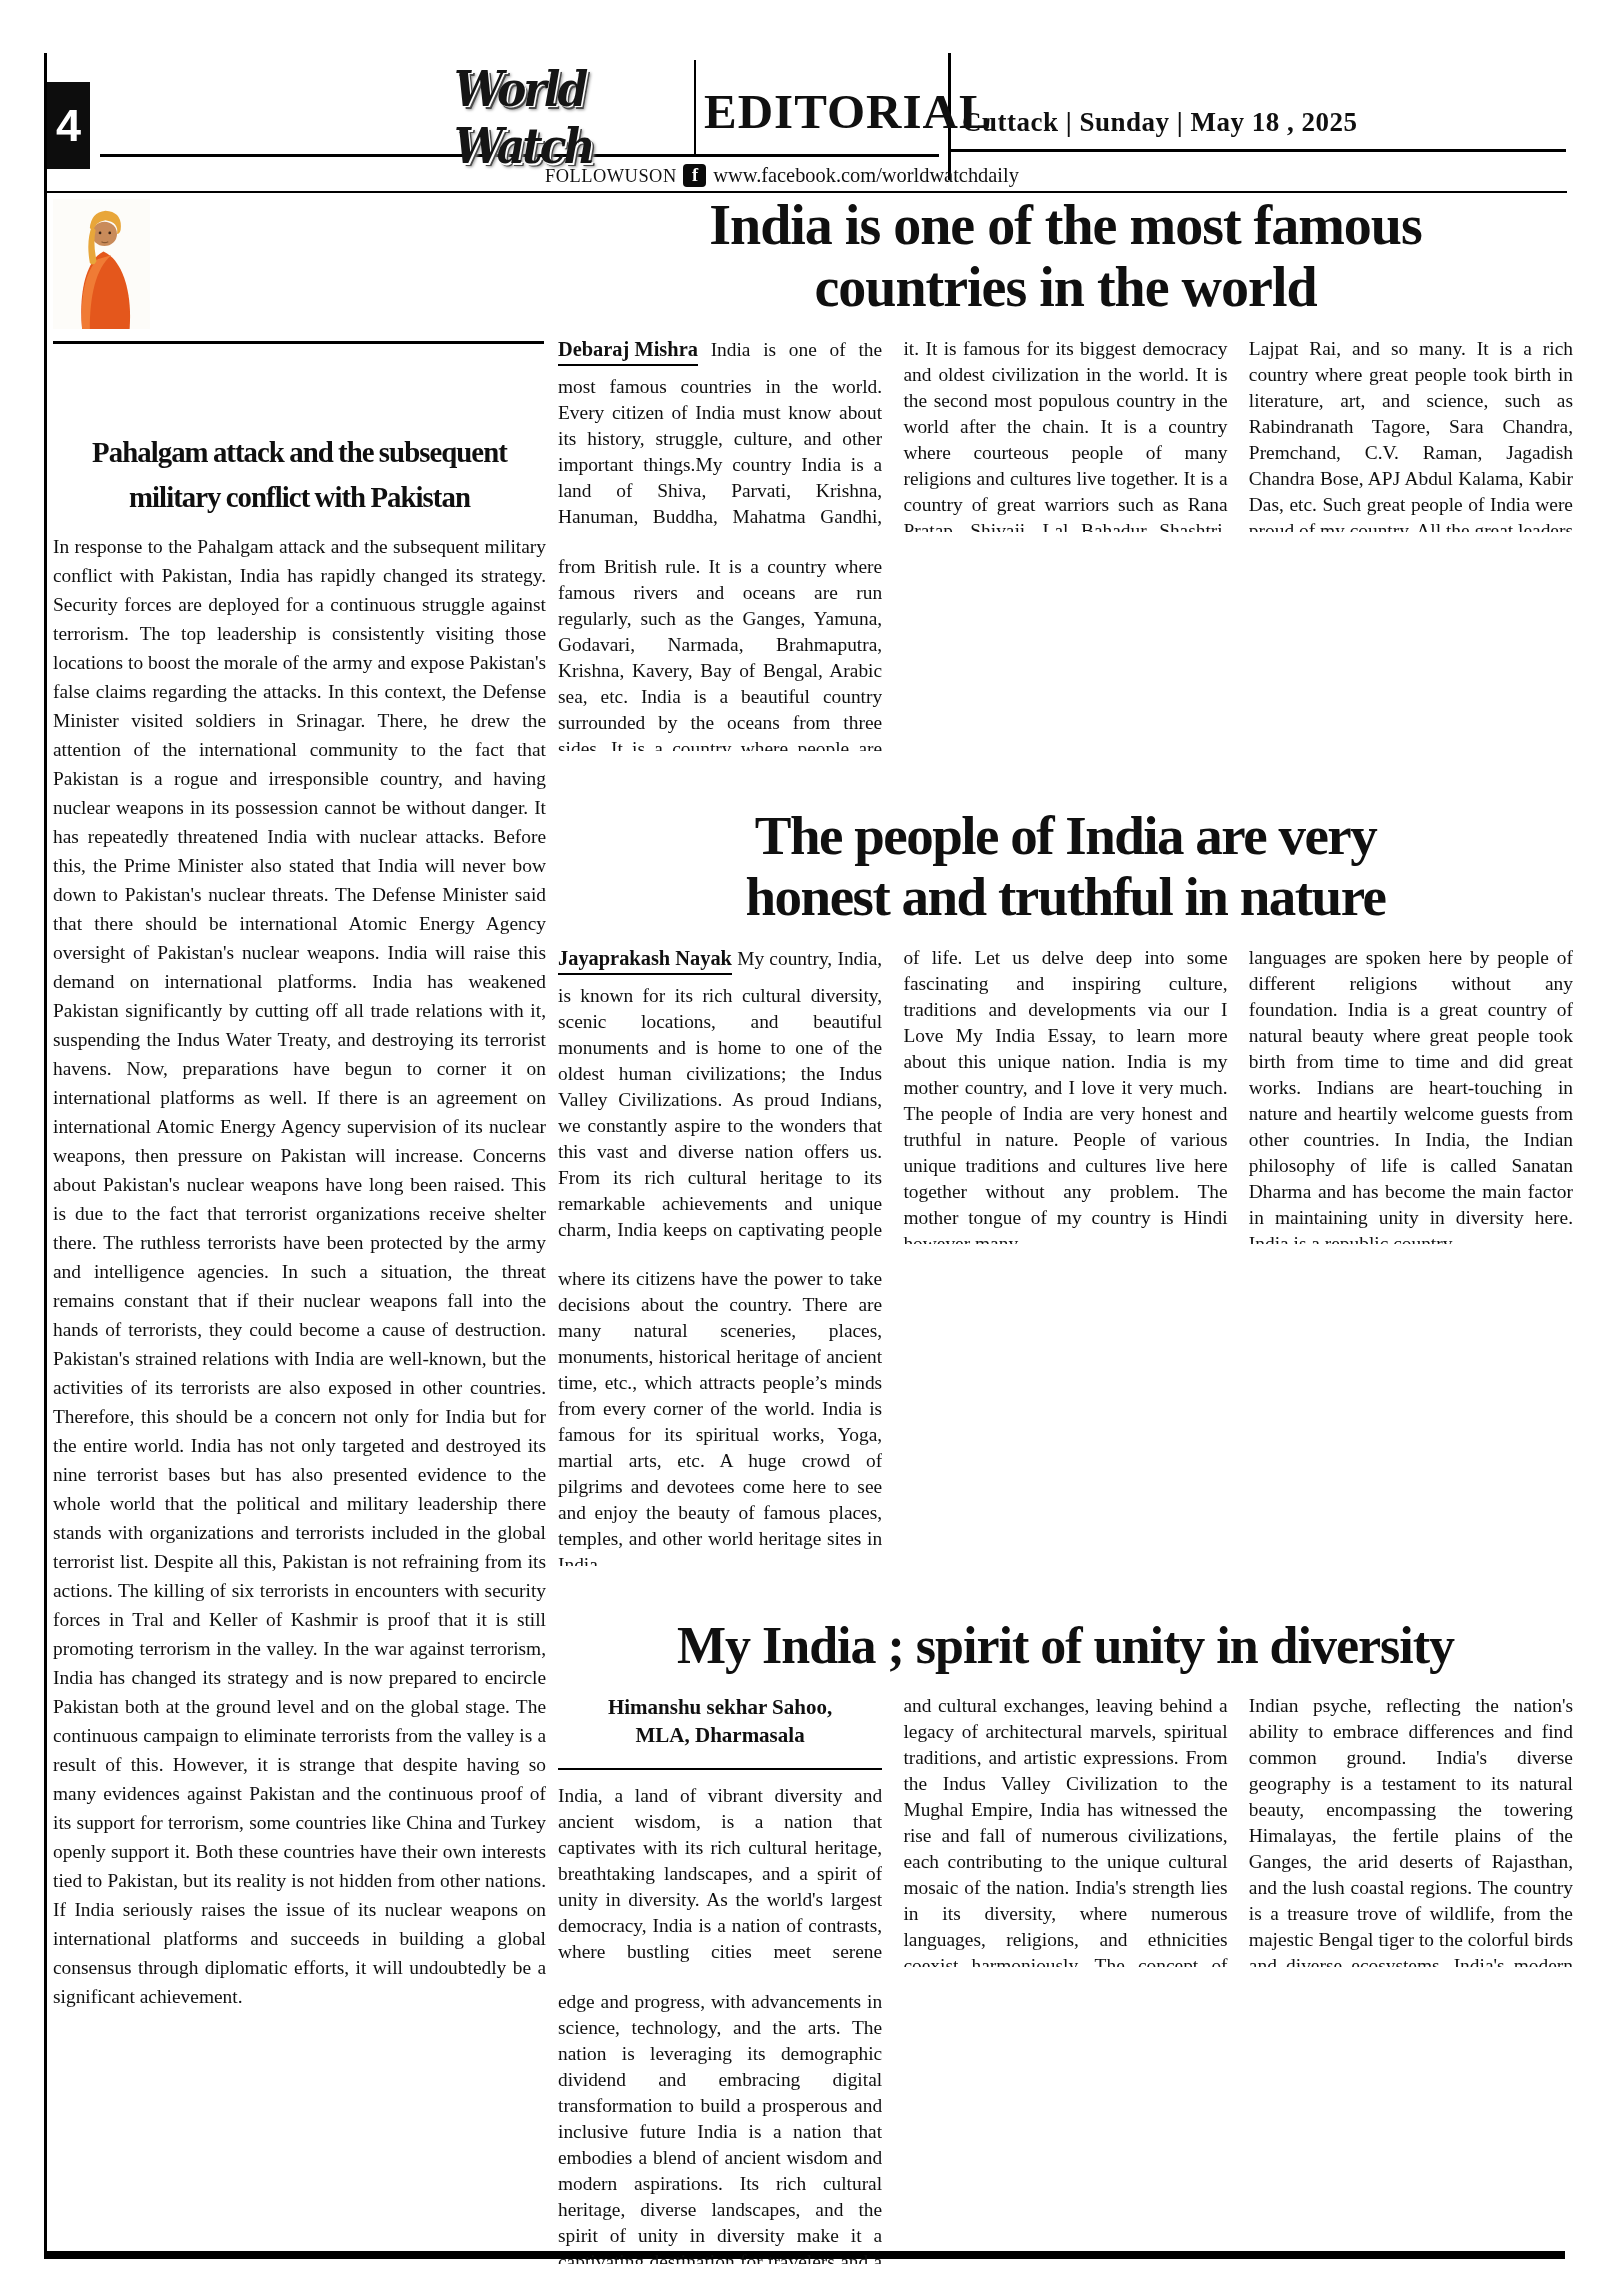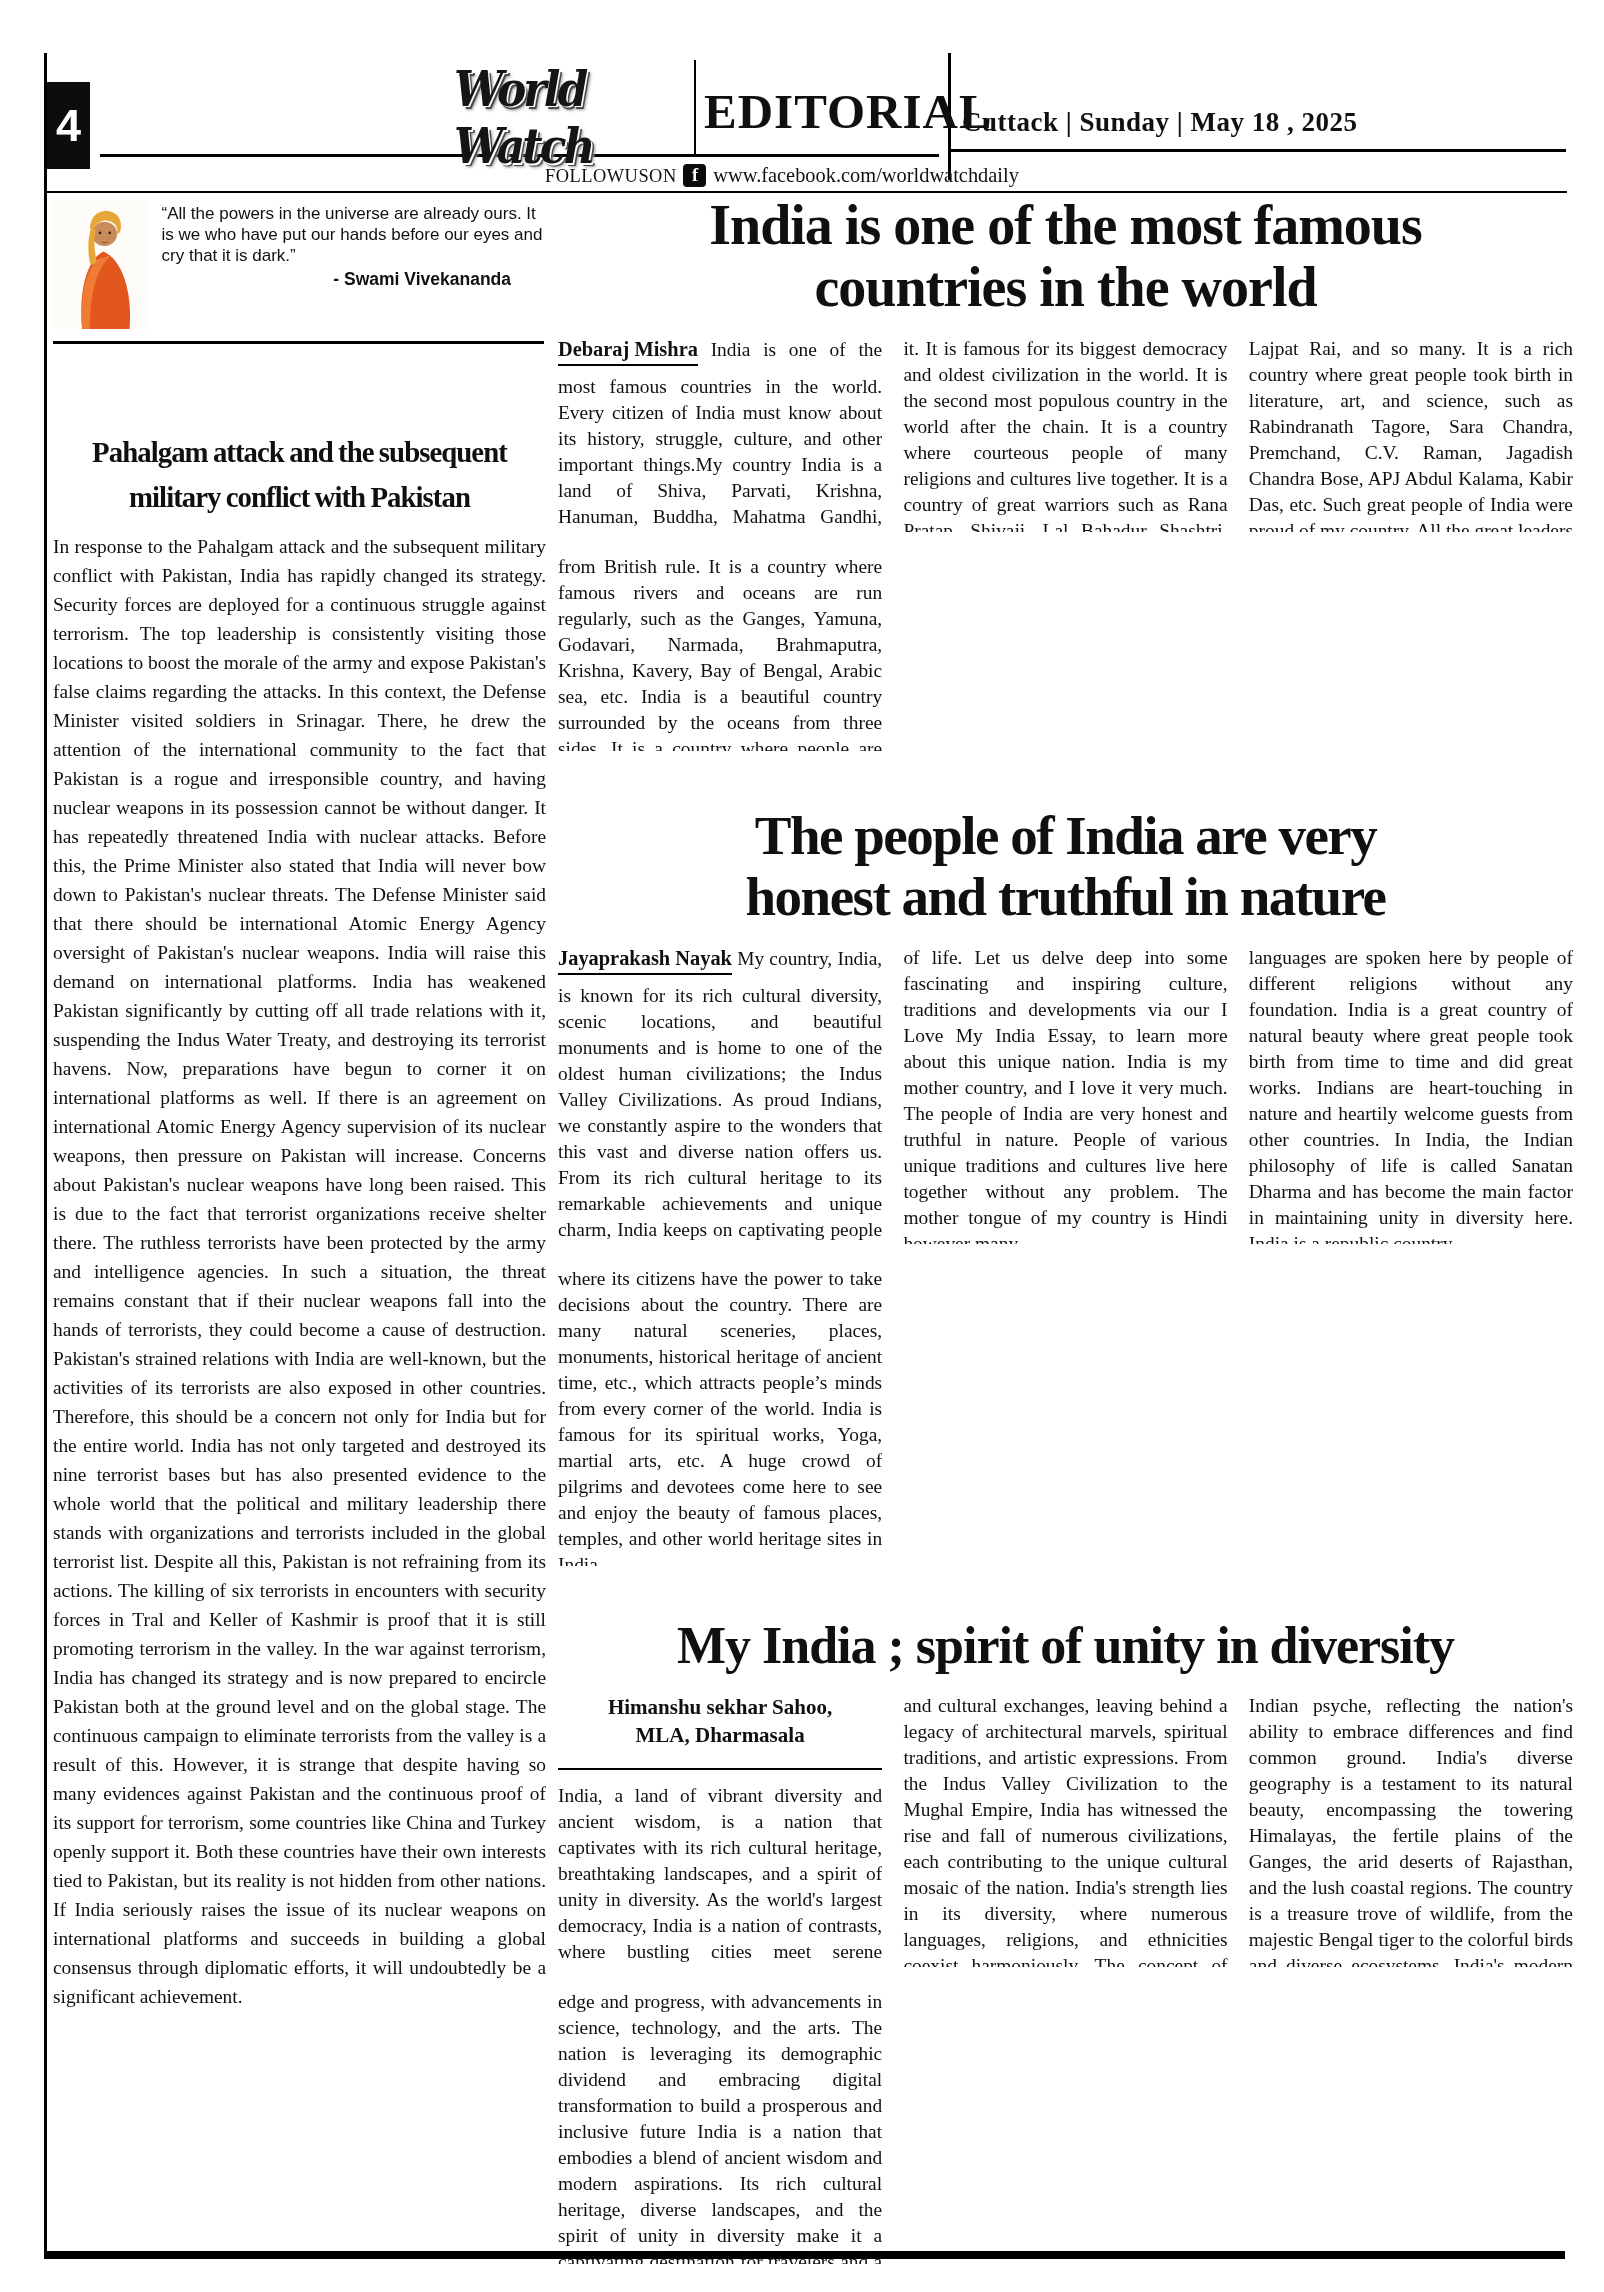--- a/index.html
+++ b/index.html
@@ -90,24 +90,20 @@
       <rect x="0" y="0" width="100" height="134" fill="#fdfcf9"></rect>
       <path d="M30 134 C26 92 36 62 52 54 C70 62 82 92 79 134 Z" fill="#e4571c"></path>
       <path d="M30 134 C28 98 34 74 46 62 L60 58 C44 72 38 100 38 134 Z" fill="#f07b35"></path>
       <ellipse cx="53" cy="36" rx="13" ry="12.5" fill="#c98b5a"></ellipse>
       <path d="M38 30 Q39 14 54 12 Q70 13 70 28 Q70 36 66 36 Q68 24 54 22 Q42 24 42 34 Z" fill="#e8a63a"></path>
       <path d="M40 28 Q34 44 38 66 Q42 70 45 64 Q41 46 44 32 Z" fill="#e8a63a"></path>
       <circle cx="48.5" cy="35" r="1.4" fill="#3a2417"></circle>
       <circle cx="58.5" cy="35" r="1.4" fill="#3a2417"></circle>
       <path d="M50 44 Q53 46 57 44" stroke="#8a5a33" stroke-width="1.2" fill="none"></path>
     </svg>
-    <div>
-      <div class="quote-body">“All the powers in the universe are already ours. It is we who have put our hands before our eyes and cry that it is dark.”</div>
-      <div class="quote-attr">- Swami Vivekananda</div>
-    </div>
   </div>
 
   <div class="ed-headline">
     <div>Pahalgam attack and the subsequent</div>
     <div>military conflict with Pakistan</div>
   </div>
   <div class="ed-body">In response to the Pahalgam attack and the subsequent military conflict with Pakistan, India has rapidly changed its strategy. Security forces are deployed for a continuous struggle against terrorism. The top leadership is consistently visiting those locations to boost the morale of the army and expose Pakistan's false claims regarding the attacks. In this context, the Defense Minister visited soldiers in Srinagar. There, he drew the attention of the international community to the fact that Pakistan is a rogue and irresponsible country, and having nuclear weapons in its possession cannot be without danger. It has repeatedly threatened India with nuclear attacks. Before this, the Prime Minister also stated that India will never bow down to Pakistan's nuclear threats. The Defense Minister said that there should be international Atomic Energy Agency oversight of Pakistan's nuclear weapons. India will raise this demand on international platforms. India has weakened Pakistan significantly by cutting off all trade relations with it, suspending the Indus Water Treaty, and destroying its terrorist havens. Now, preparations have begun to corner it on international platforms as well. If there is an agreement on international Atomic Energy Agency supervision of its nuclear weapons, then pressure on Pakistan will increase. Concerns about Pakistan's nuclear weapons have long been raised. This is due to the fact that terrorist organizations receive shelter there. The ruthless terrorists have been protected by the army and intelligence agencies. In such a situation, the threat remains constant that if their nuclear weapons fall into the hands of terrorists, they could become a cause of destruction. Pakistan's strained relations with India are well-known, but the activities of its terrorists are also exposed in other countries. Therefore, this should be a concern not only for India but for the entire world. India has not only targeted and destroyed its nine terrorist bases but has also presented evidence to the whole world that the political and military leadership there stands with organizations and terrorists included in the global terrorist list. Despite all this, Pakistan is not refraining from its actions. The killing of six terrorists in encounters with security forces in Tral and Keller of Kashmir is proof that it is still promoting terrorism in the valley. In the war against terrorism, India has changed its strategy and is now prepared to encircle Pakistan both at the ground level and on the global stage. The continuous campaign to eliminate terrorists from the valley is a result of this. However, it is strange that despite having so many evidences against Pakistan and the continuous proof of its support for terrorism, some countries like China and Turkey openly support it. Both these countries have their own interests tied to Pakistan, but its reality is not hidden from other nations. If India seriously raises the issue of its nuclear weapons on international platforms and succeeds in building a global consensus through diplomatic efforts, it will undoubtedly be a significant achievement.</div>
 
   <div class="art a1">
     <div class="art-title">

